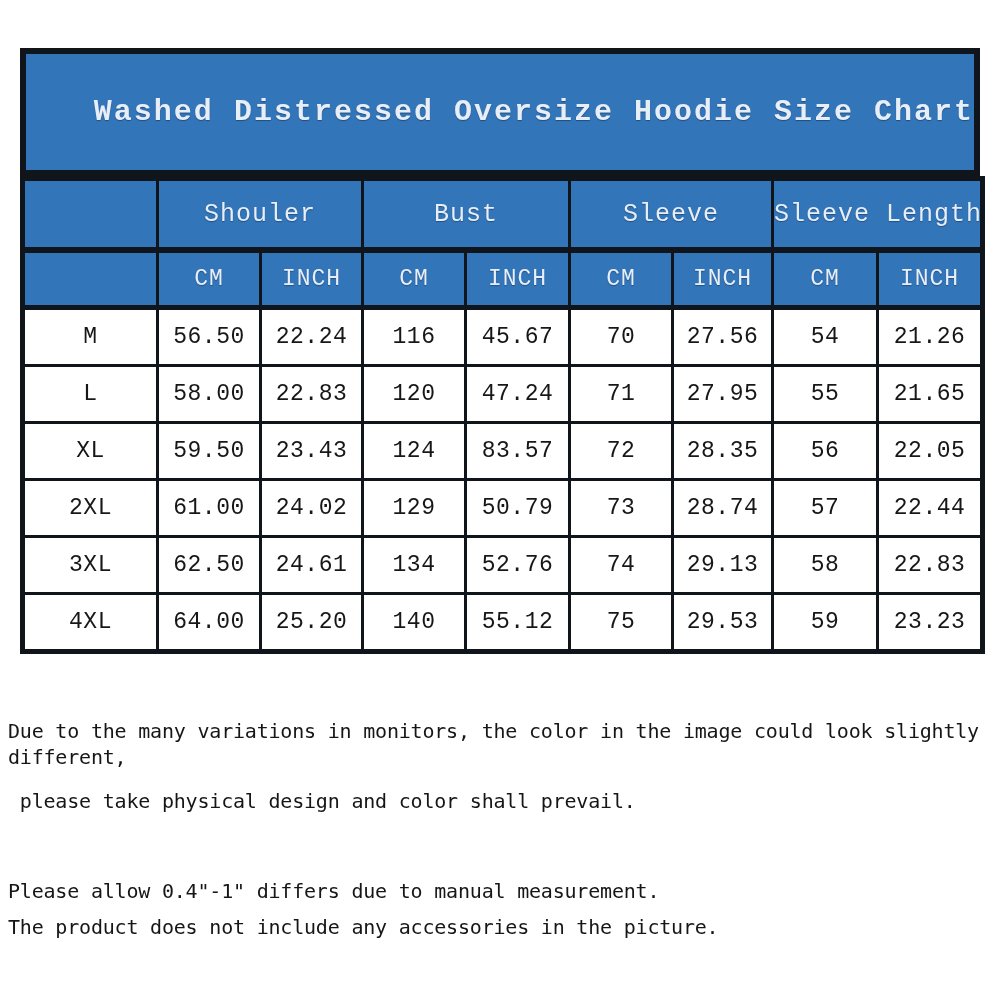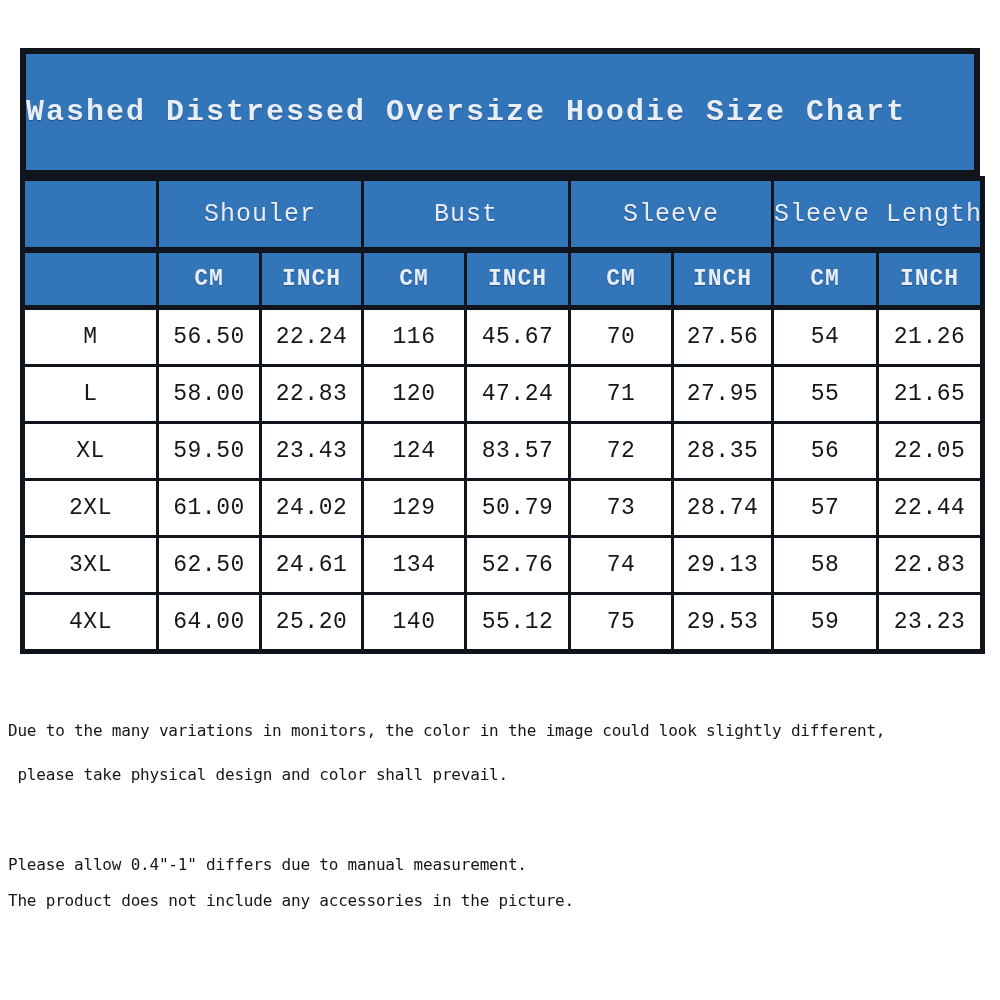--- a/index.html
+++ b/index.html
@@ -21,21 +21,21 @@
   .banner {
     position: absolute;
     left: 20px;
     top: 48px;
     width: 948px;              
     height: 116px;
     background: #3375b9;
     border: 6px solid #10151c;
     display: flex;
     align-items: center;
-    justify-content: flex-start;
+    justify-content: flex-end;
   }
   .banner .title-text {
     color: #e7eef8;
     font-size: 30px;
     font-weight: bold;
     letter-spacing: 2px;
     white-space: nowrap;
     text-shadow: 0 1px 1px rgba(10,30,60,.45);
   }
   
@@ -69,42 +69,42 @@
     letter-spacing: 1px;
     border-bottom: 6px solid #10151c;
     text-shadow: 0 1px 1px rgba(10,30,60,.4);
     white-space: nowrap;
   }
   tr.unit-row th {
     height: 52px;
     background: #3375b9;
     color: #e7eef8;
     font-size: 23px;
-    font-weight: bold;
+    font-weight: normal;
     letter-spacing: 1px;
     border-bottom: 5px solid #10151c;
     text-shadow: 0 1px 1px rgba(10,30,60,.4);
   }
   table.size-table tbody td {
     height: 54px;
     background: #ffffff;
     color: #171717;
     font-size: 23px;
     letter-spacing: 0.5px;
     white-space: nowrap;
   }
   
   .notes {
     position: absolute;
     left: 8px;
     top: 718px;
     width: 984px;
     font-family: "DejaVu Sans Mono", monospace;
     color: #161616;
-    font-size: 16px;
+    font-size: 20px;
     line-height: 26px;
   }
   .note {
     white-space: pre-wrap;
     letter-spacing: -0.2px;
   }
   .note.n2 { margin-top: 18px; }
   .note.n3 { margin-top: 64px; }
   .note.n4 { margin-top: 10px; }
 </style>

